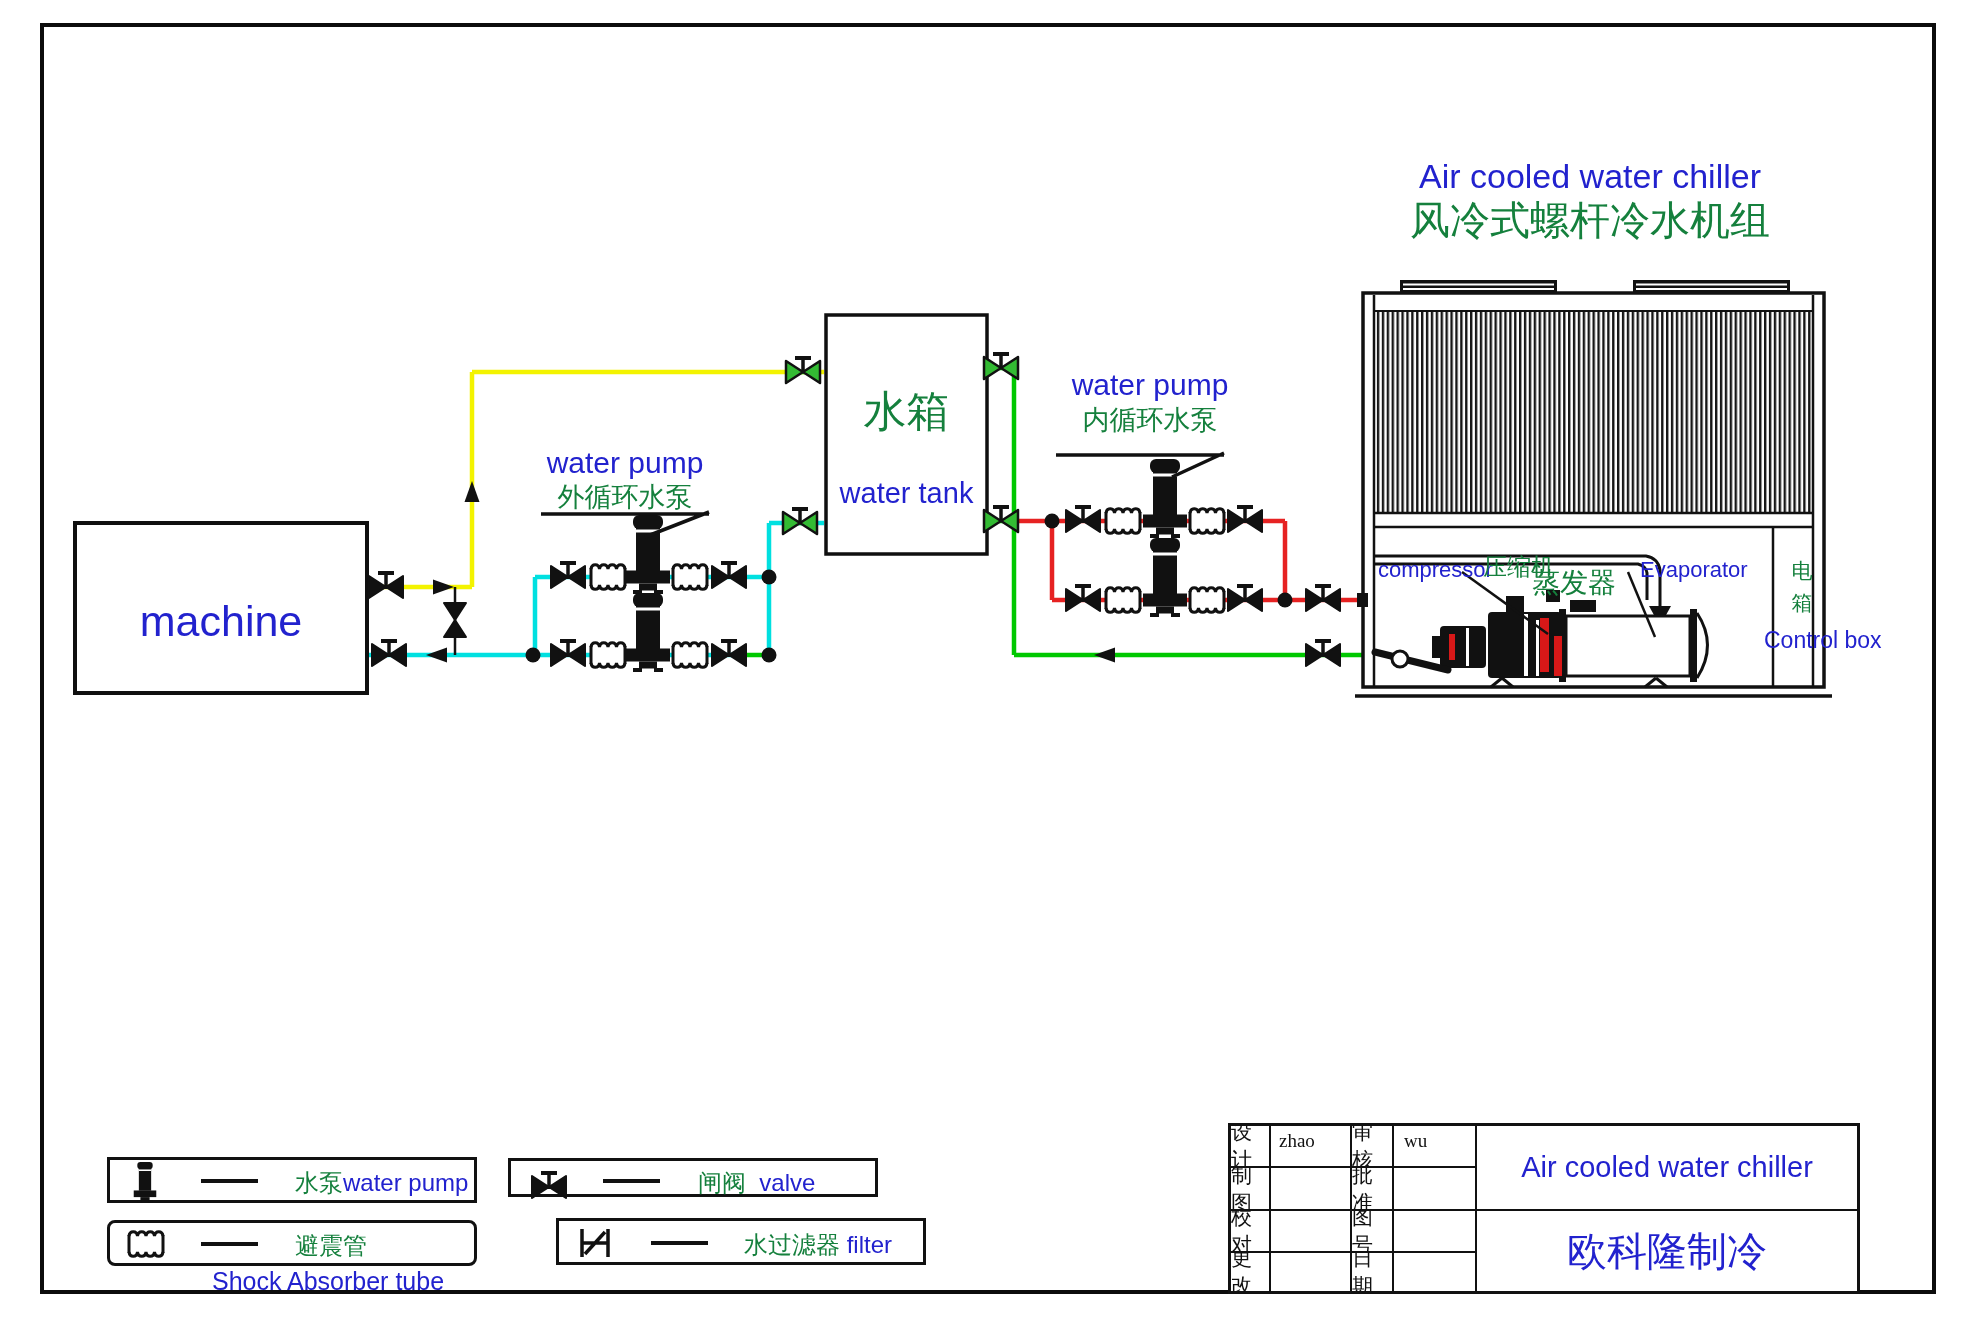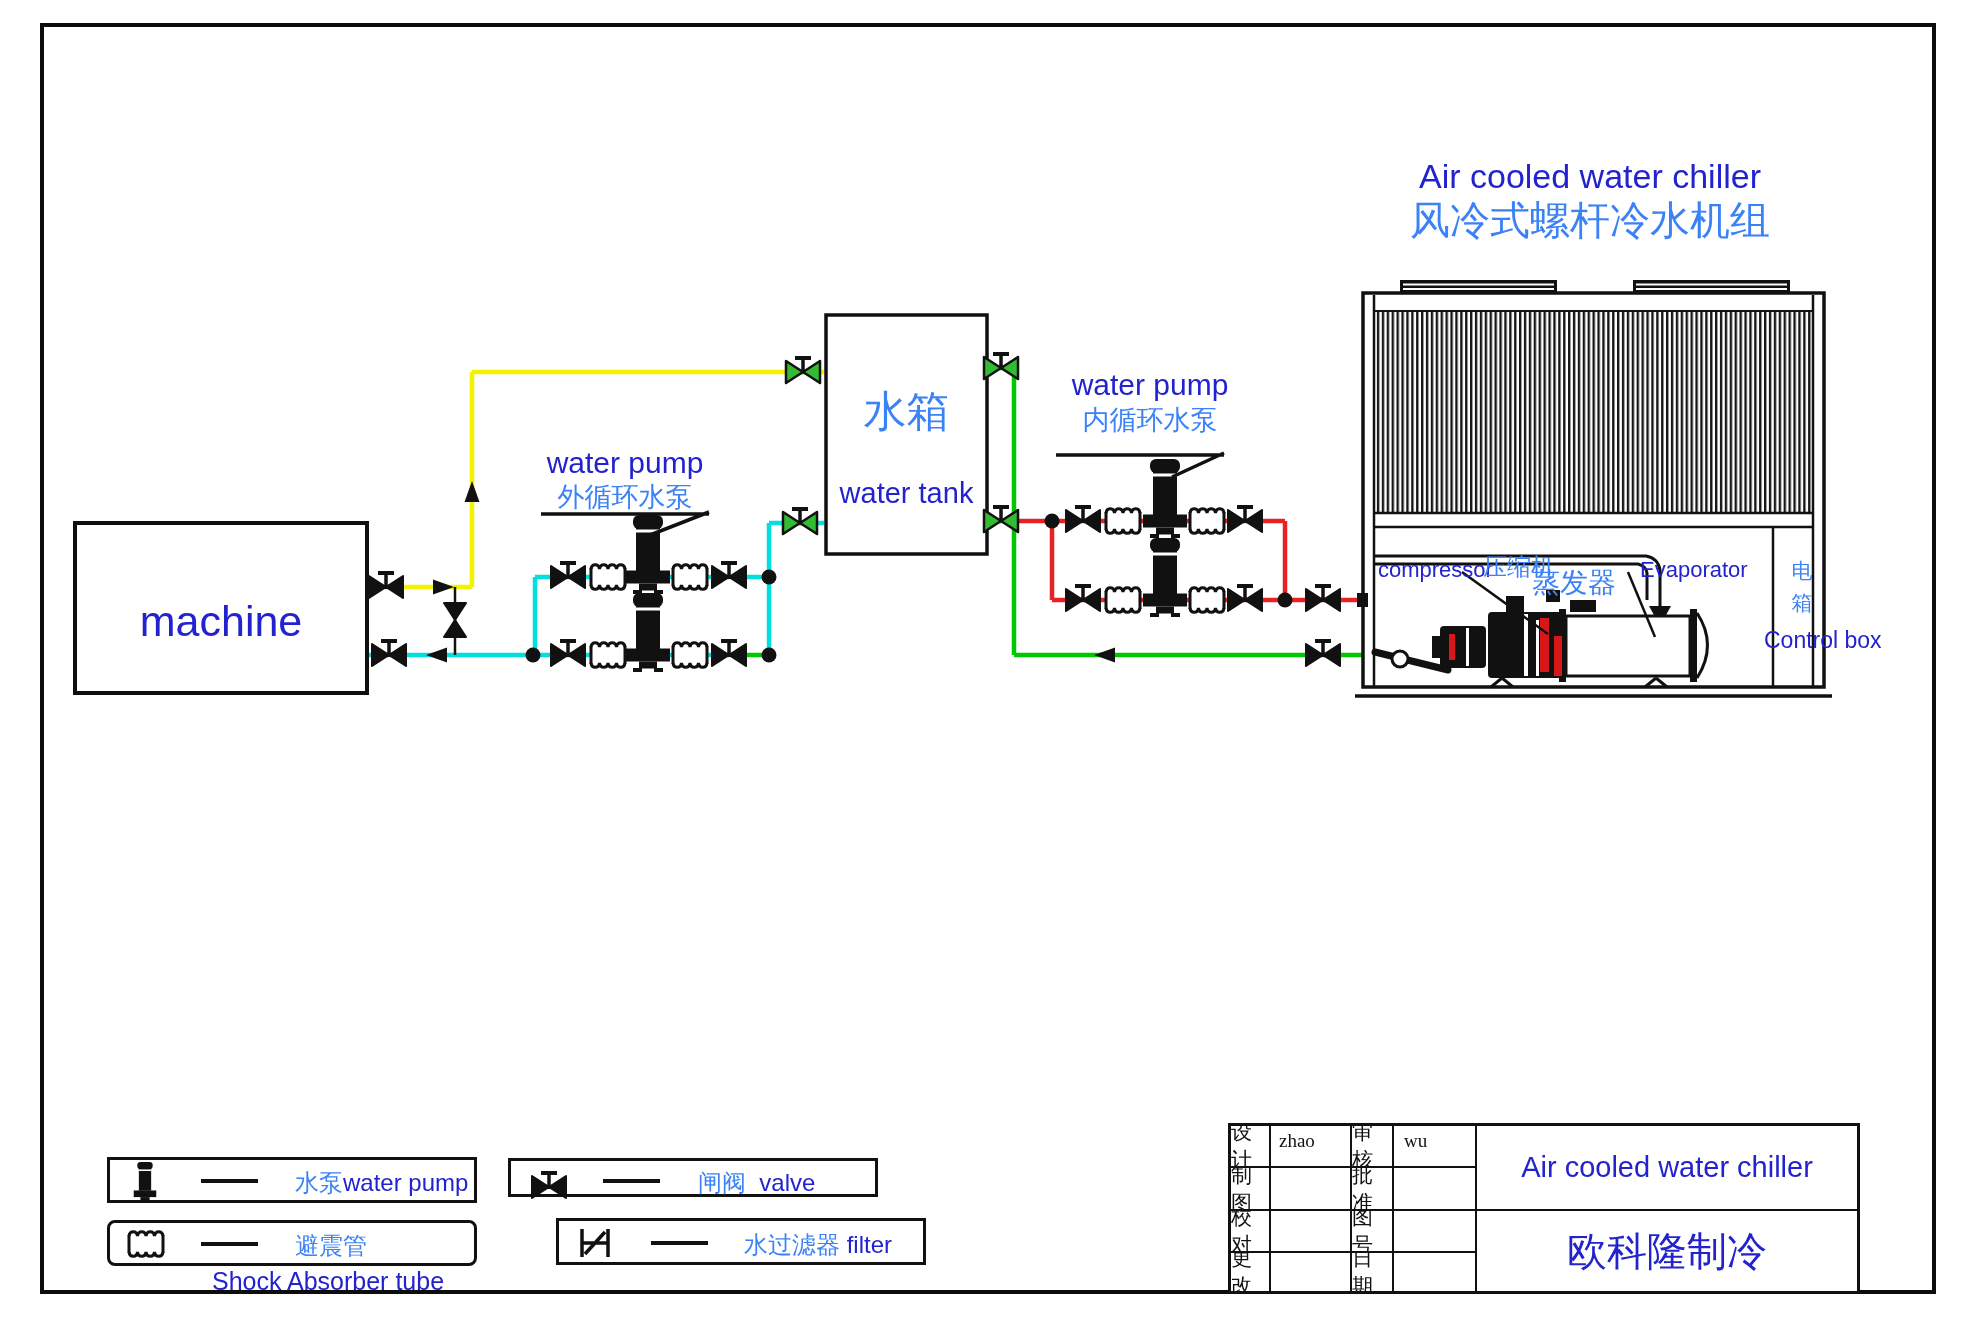--- a/index.html
+++ b/index.html
@@ -3,21 +3,21 @@
 <meta charset="utf-8">
 <style>
   html,body{margin:0;padding:0;background:#fff;}
   .sheet{position:relative;width:1965px;height:1323px;background:#fff;overflow:hidden;
          font-family:"Liberation Sans",sans-serif;}
   .sheet-border{position:absolute;left:40px;top:23px;width:1896px;height:1271px;
                 border:4px solid #0c0c0c;box-sizing:border-box;}
   svg.schematic{position:absolute;left:0;top:0;z-index:1;}
   .lbl{position:absolute;z-index:3;line-height:1.1;}
   .blue{color:#2222CE;}
-  .blk{color:#3b82f6;}
+  .blk{color:#15803d;}
   .serif{font-family:"Liberation Serif","DejaVu Serif",serif;}
   .ctr{text-align:center;}
   
   .legend-box{position:absolute;border:3px solid #111;box-sizing:border-box;background:#fff;z-index:2;}
   .legend-dash{position:absolute;height:4px;background:#111;}
   .legend-text{position:absolute;font-size:24px;white-space:nowrap;}
   
   .tb{position:absolute;left:1228px;top:1123px;width:632px;height:171px;z-index:3;
       border:3.5px solid #111;box-sizing:border-box;display:grid;
       grid-template-columns:40px 81px 42px 83px 1fr;

